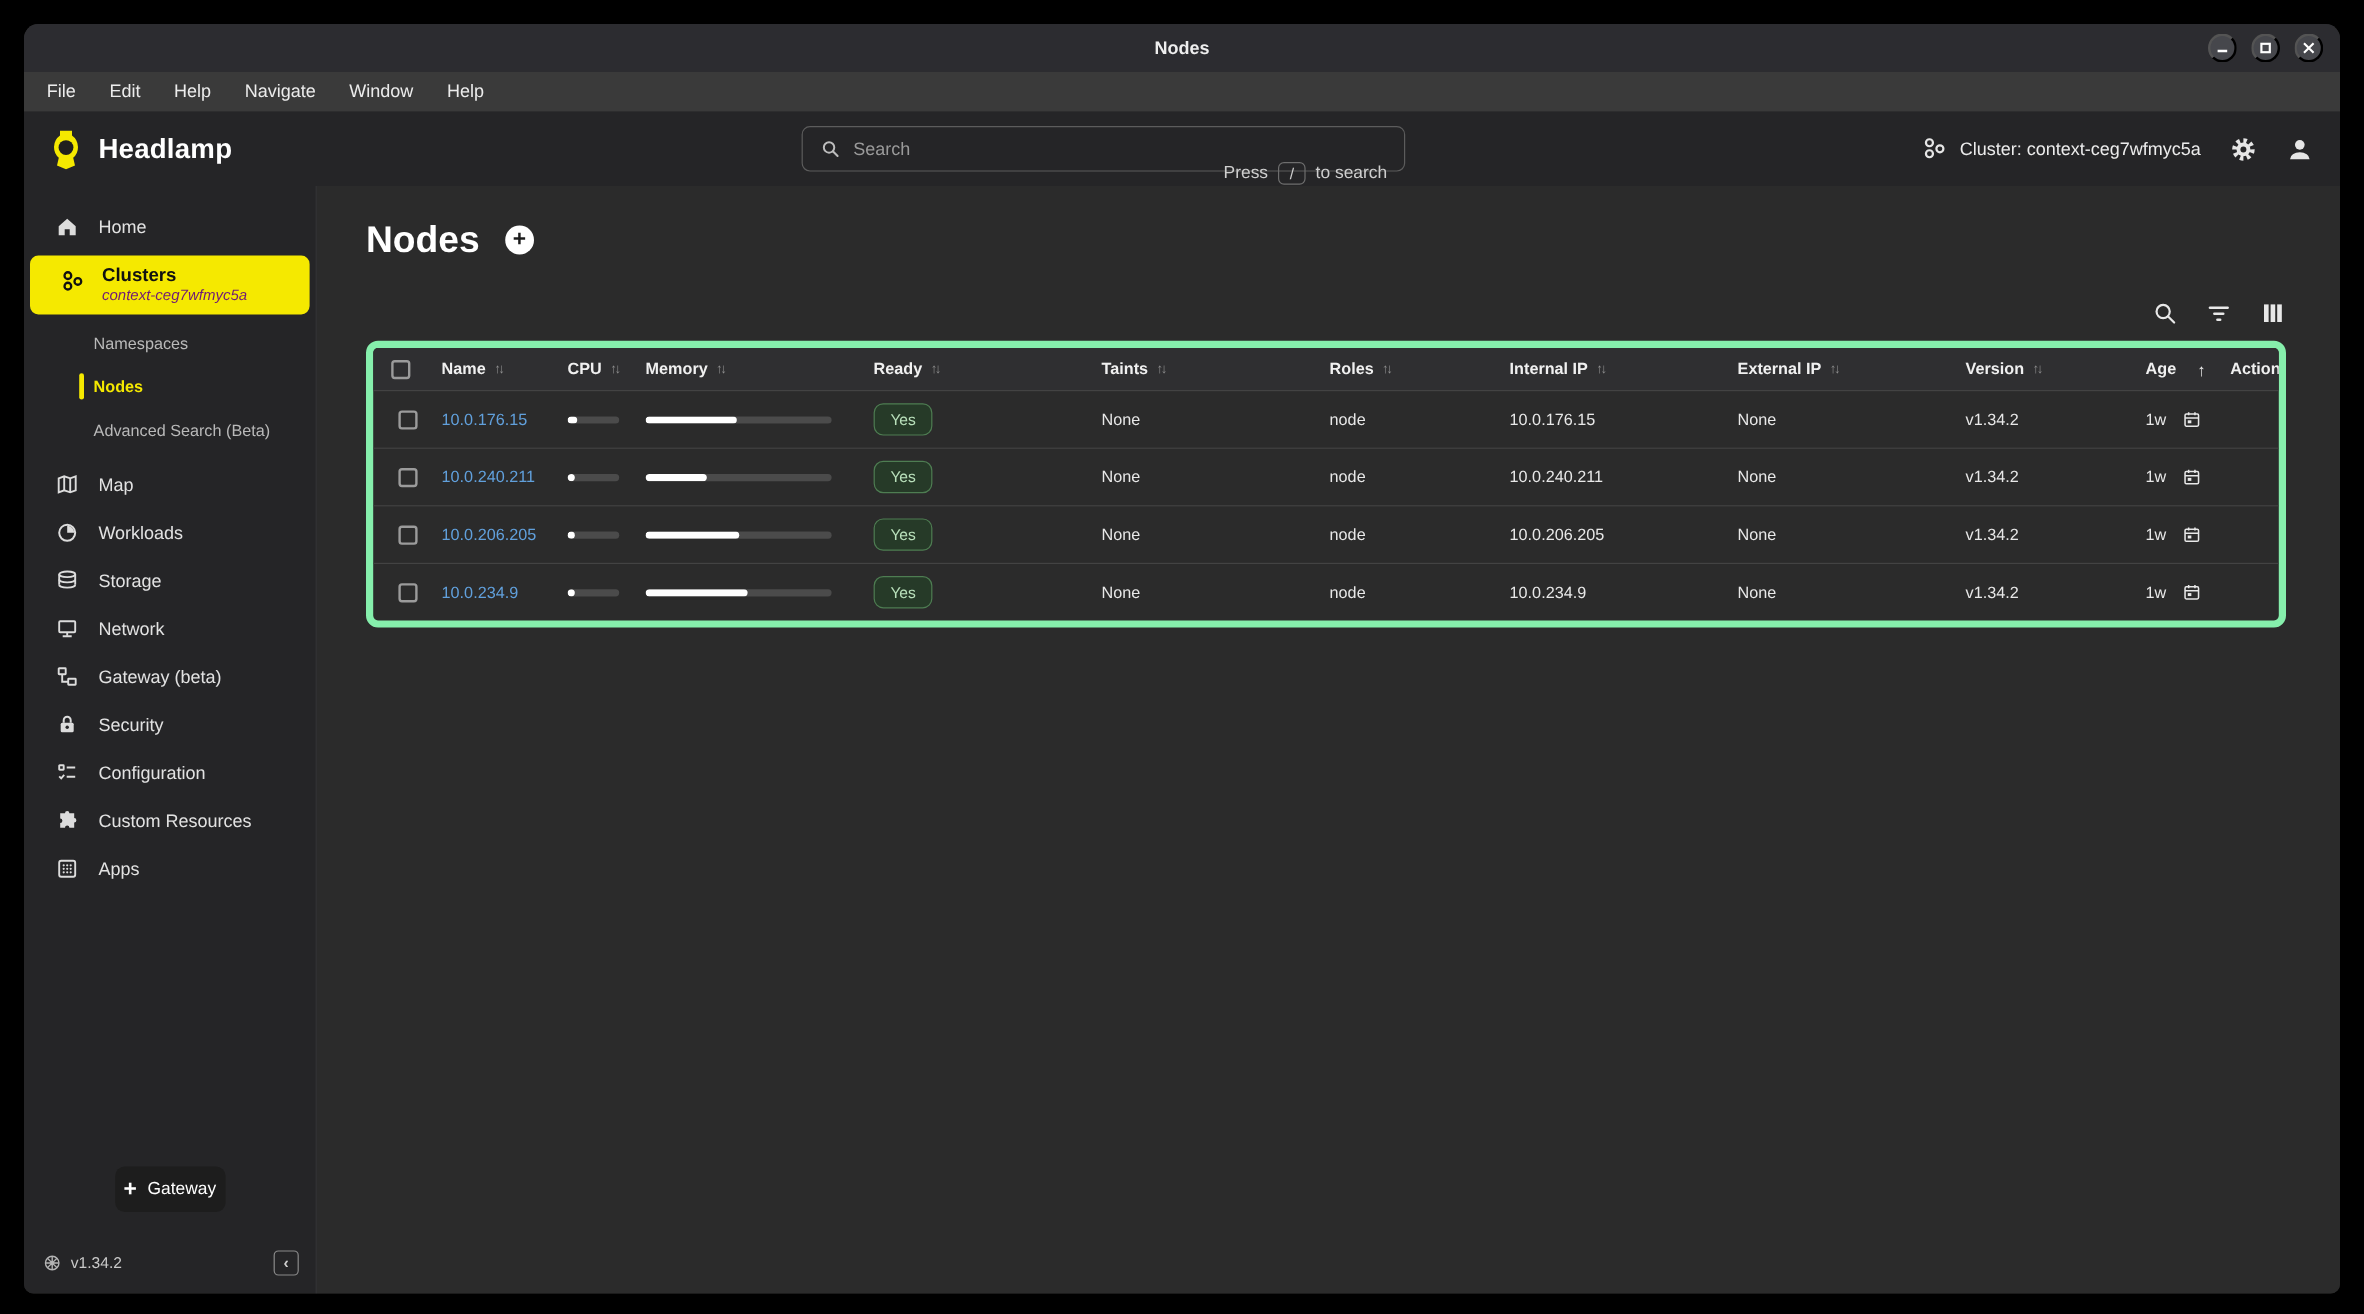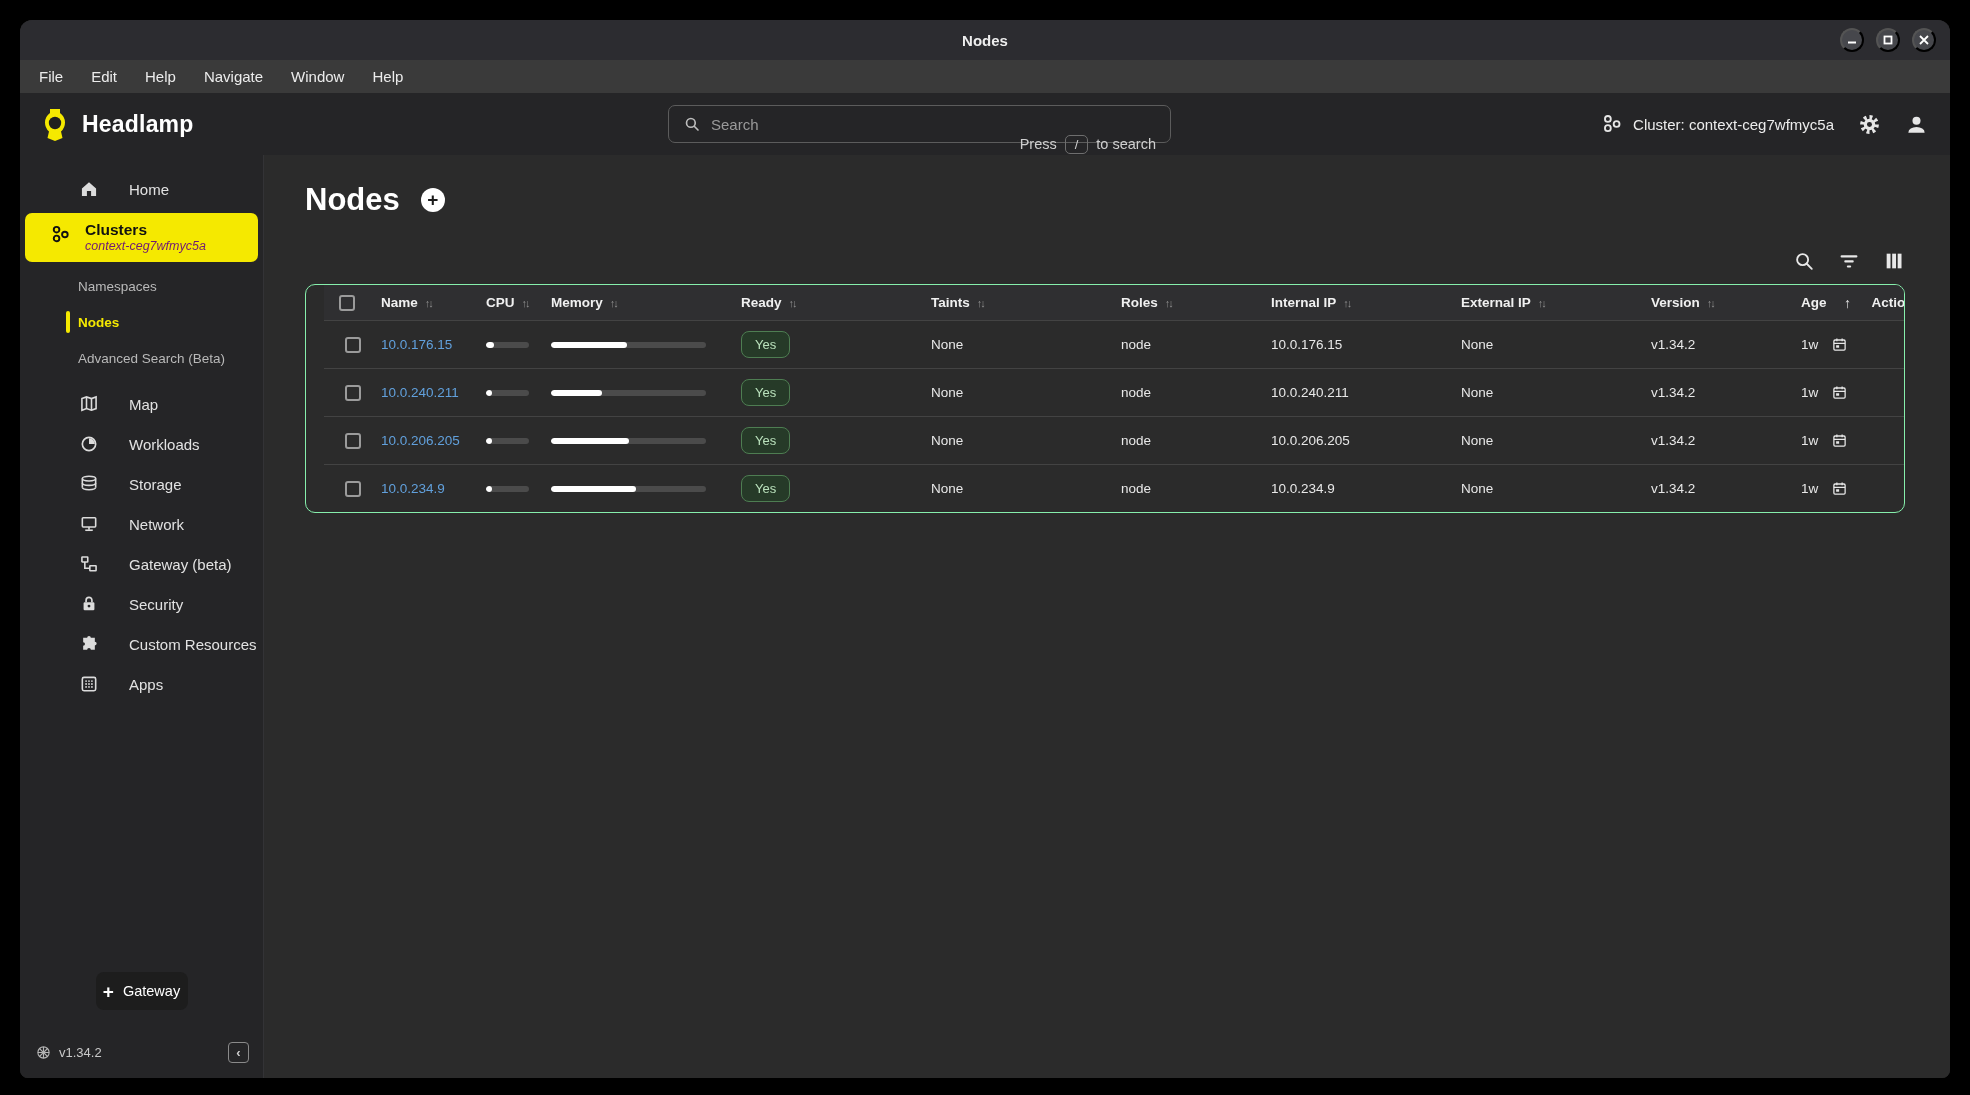--- a/index.html
+++ b/index.html
@@ -31,21 +31,21 @@
   .appbar-right { position:absolute; right:22px; top:0; height:62px; display:flex; align-items:center; gap:24px; }
   .cluster-chip { display:flex; align-items:center; gap:10px; color:#ececec; font-size:15px; }
   .iconbtn { background:none; border:none; display:flex; align-items:center; justify-content:center; cursor:default; }
 
   
   .appbody { flex:1; display:flex; min-height:0; }
 
   
   .sidebar { width:244px; background:#252527; flex:none; display:flex; flex-direction:column; position:relative; border-right:1px solid #333336; }
   .nav { margin-top:14px; }
-  .nav-item { display:flex; align-items:center; gap:30px; height:40px; padding-left:25px; color:#e2e2e2; font-size:15px;margin-left:33px; }
+  .nav-item { display:flex; align-items:center; gap:16px; height:40px; padding-left:25px; color:#e2e2e2; font-size:15px; }
   .nav-item .nicon { width:21px; height:21px; flex:none; display:flex; align-items:center; justify-content:center; }
   .nav-selected { margin:4px 5px; background:#f5e900; border-radius:7px; padding:8px 0 9px 25px; display:flex; gap:14px; color:#111; }
   .nav-selected .nicon { width:21px; height:21px; margin-top:3px; }
   .nav-selected .sel-label { font-size:15.5px; font-weight:bold; color:#111; }
   .nav-selected .sel-context { font-size:12.5px; font-style:italic; color:#701a75; margin-top:0; }
   .subnav { margin:6px 0 8px 0; }
   .subnav-item { position:relative; display:flex; align-items:center; height:36px; padding-left:58px; color:#b9b9b9; font-size:13.5px; }
   .subnav-item.active { color:#f5e900; font-weight:bold; }
   .subnav-item.active::before { content:""; position:absolute; left:46px; top:7px; width:4px; height:22px; background:#f5e900; border-radius:2px; }
   .sidebar-bottom { position:absolute; bottom:0; left:0; right:0; }
@@ -59,21 +59,21 @@
   
   .main { flex:1; background:#2b2b2b; padding:27px 0 0 41px; overflow:hidden; }
   .page-title-row { display:flex; align-items:center; gap:21px; }
   .page-title { color:#fff; font-size:31px; font-weight:bold; }
   .add-circle { width:24px; height:24px; border-radius:50%; background:#fff; color:#1b1b1b; display:flex; align-items:center; justify-content:center;
                 font-size:19px; font-weight:bold; line-height:1; padding-bottom:2px; border:none; }
   .table-toolbar { width:1600px; display:flex; justify-content:flex-end; align-items:center; gap:23px; margin-top:32px; margin-bottom:12px; }
   .toolbar-icon { background:none; border:none; display:flex; align-items:center; }
 
   
-  .table { width:1600px; border:1px solid #86efac; border-radius:10px; overflow:hidden;padding-left:18px; }
+  .table { width:1600px; border:6px solid #86efac; border-radius:10px; overflow:hidden; }
   .grid-row { display:grid; grid-template-columns:45px 105px 65px 190px 190px 190px 150px 190px 190px 150px 68px 64px; align-items:center; }
   .thead-row { height:35px; background:#2f2f31; }
   .th { display:flex; align-items:center; gap:7px; color:#f0f0f0; font-size:13.5px; font-weight:bold; padding-left:12px; }
   .th .sort { color:#8f8f8f; font-size:11px; letter-spacing:-2px; font-weight:normal; }
   .th .sort.active { color:#e8e8e8; font-size:14px; letter-spacing:0; }
   .th-check, .td-check { display:flex; align-items:center; justify-content:center; padding-left:0; }
   .tr { height:48px; border-top:1px solid #434343; background:transparent; }
   .td { display:flex; align-items:center; color:#e8e8e8; font-size:13.5px; padding-left:12px; }
   .checkbox { width:16px; height:16px; border:2px solid #9b9b9b; border-radius:3px; background:transparent; display:inline-block; }
   .link { color:#61a0dc; text-decoration:none; }
@@ -276,20 +276,31 @@
           <span class="nicon">
             <svg width="20" height="20" viewBox="0 0 24 24">
                 <rect x="5.5" y="10" width="13" height="9.5" rx="1.5" fill="#dcdcdc"></rect>
                 <path d="M8.5 10 V7.5 a3.5 3.5 0 0 1 7 0 V10" fill="none" stroke="#dcdcdc" stroke-width="2"></path>
                 <circle cx="12" cy="14.5" r="1.7" fill="#252527"></circle>
               </svg>
           </span>
           <span>Security</span>
         </div>
 
+        <div class="nav-item">
+          <span class="nicon">
+            <svg width="20" height="20" viewBox="0 0 24 24" fill="none" stroke="#dcdcdc" stroke-width="1.9">
+                <rect x="4" y="4.5" width="4.5" height="4.5" rx="0.5"></rect>
+                <line x1="11.5" y1="6.7" x2="20" y2="6.7"></line>
+                <path d="M4 15.5 l2 2 l3 -3.5"></path>
+                <line x1="11.5" y1="16" x2="20" y2="16"></line>
+              </svg>
+          </span>
+          <span>Configuration</span>
+        </div>
 
         <div class="nav-item">
           <span class="nicon">
             <svg width="20" height="20" viewBox="0 0 24 24" fill="#dcdcdc">
                 <path d="M9.8 4.5 a2.2 2.2 0 0 1 4.4 0 H19 v4.8 a2.2 2.2 0 0 1 0 4.4 V19 h-4.8 a2.2 2.2 0 0 0 -4.4 0 H5 v-4.8 a2.2 2.2 0 0 0 0 -4.4 V4.5 Z"></path>
               </svg>
           </span>
           <span>Custom Resources</span>
         </div>
 

